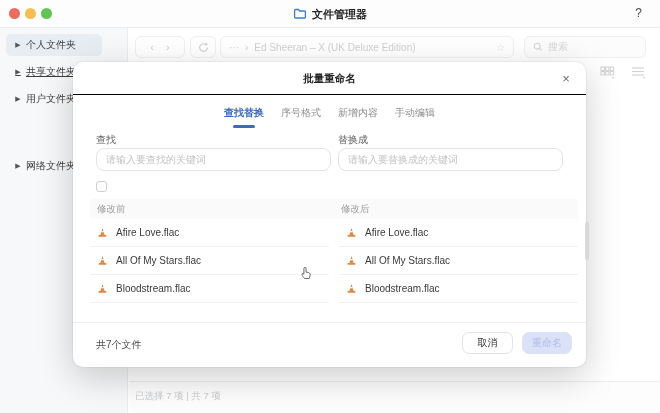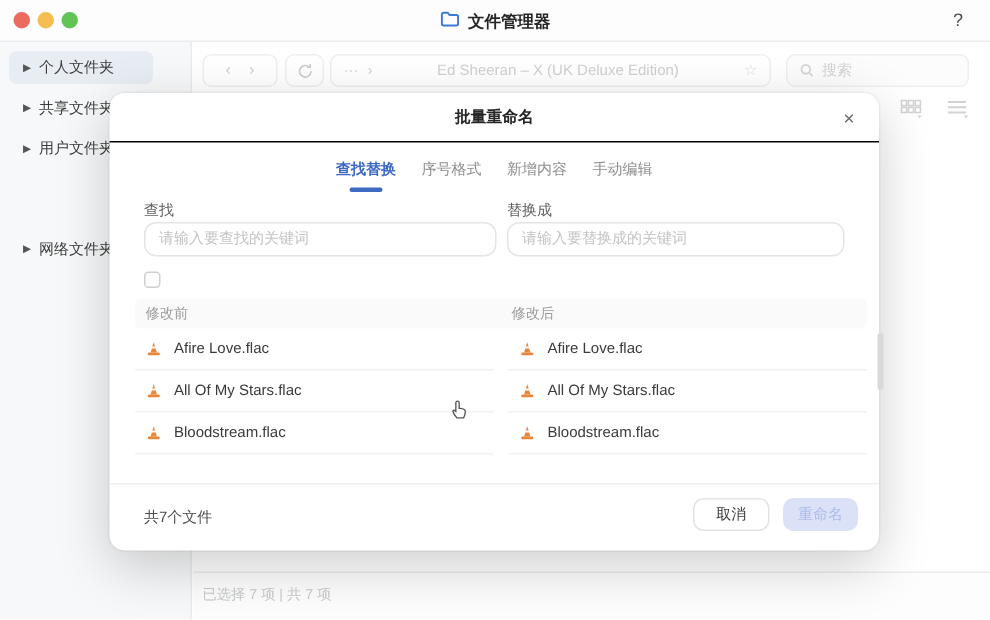--- a/index.html
+++ b/index.html
@@ -22,32 +22,32 @@
   .tb-title { font-size:11px; font-weight:bold; color:#262626; }
   .tb-help { position:absolute; right:18px; top:6px; font-size:12px; color:#4a4a4a; }
 
   
   .sidebar { position:absolute; left:0; top:28px; width:128px; height:385px;
     background:#f7f8f9; border-right:1px solid #ececec; }
   .side-item { position:absolute; left:6px; width:96px; height:22px; border-radius:5px;
     display:flex; align-items:center; font-size:10px; color:#3c3c3c; }
   .side-item .chev { width:16px; text-align:center; font-size:7px; color:#555; margin-left:4px; }
   .side-item.active { background:#e8ecf3; }
-  .si-0 { top:6px; } .si-1 { top:33px; } .si-2 { top:60px; } .si-3 { top:87px;margin-top:40px; }
+  .si-0 { top:6px; } .si-1 { top:33px;text-decoration:underline; } .si-2 { top:60px; } .si-3 { top:87px;margin-top:40px; }
 
   
   .toolbar { position:absolute; left:128px; top:28px; right:0; height:38px; background:#fff; }
   .tool-btn { position:absolute; top:8px; height:22px; border:1px solid #efefef;
     border-radius:6px; background:#fff; display:flex; align-items:center;
     justify-content:center; color:#cdcdcd; }
   .navgroup { left:7px; width:50px; gap:12px; font-size:11px; }
   .refresh { left:62px; width:26px; }
   .crumb { left:92px; width:294px; font-size:10px; color:#d0d0d0; justify-content:flex-start;
     padding:0 8px; gap:6px; }
-  .crumb .path-text { white-space:nowrap; overflow:hidden;margin-left:37px; }
+  .crumb .path-text { white-space:nowrap; overflow:hidden; }
   .crumb .star { margin-left:auto; font-size:10px; color:#dcdcdc; }
   .searchbox { left:396px; width:122px; background:#fcfcfc; font-size:10px; color:#d4d4d4;
     justify-content:flex-start; padding:0 8px; gap:5px; }
   .view-icons { position:absolute; right:14px; top:66px; display:flex; gap:16px; }
   .view-icons svg { display:block; }
 
   
   .statusbar { position:absolute; left:129px; right:0; top:381px; height:32px;
     border-top:1px solid #ececec; background:#fdfdfd; }
   .status-text { position:absolute; left:6px; top:8px; font-size:9.5px; color:#c8cacc; }

